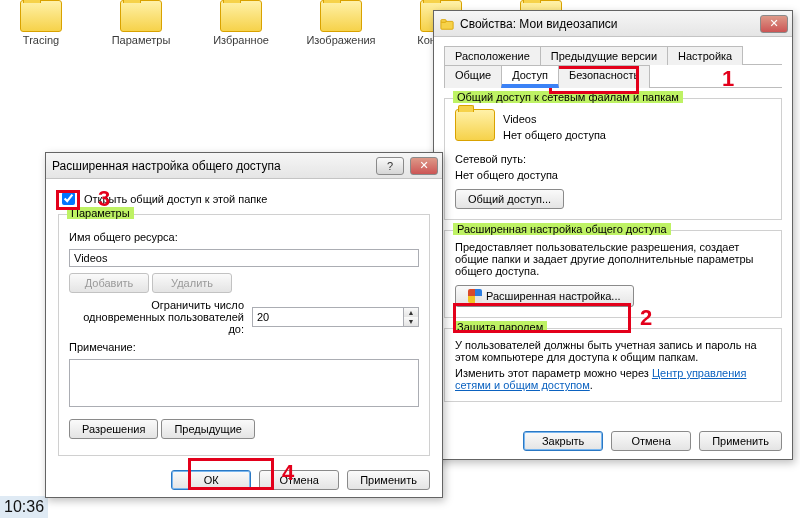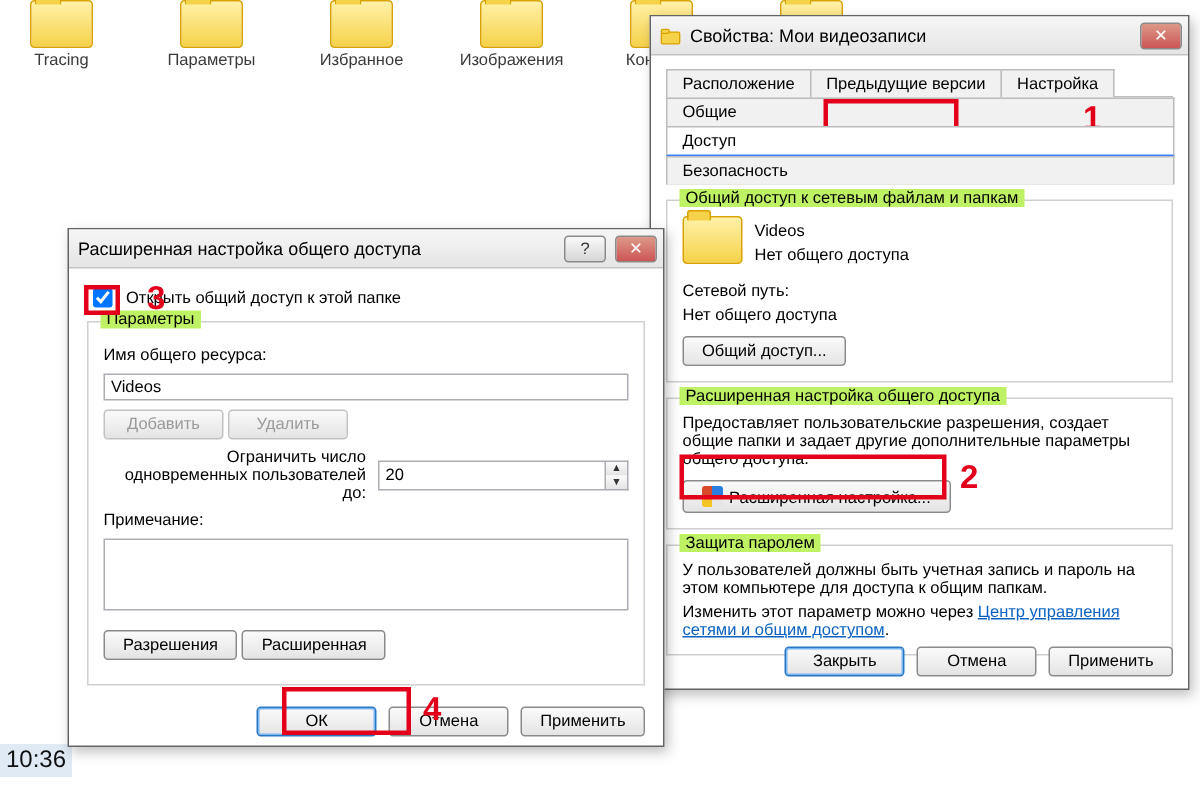--- a/index.html
+++ b/index.html
@@ -84,21 +84,21 @@
   .tabs-row { display:flex; border-bottom:1px solid #bcbcbc; }
   .tab {
     padding: 3px 10px;
     border: 1px solid #bcbcbc;
     border-bottom: none;
     background:#f1f1f1;
     margin-right:-1px;
     position:relative; top:1px;
     font-size:11px;
   }
-  .tab.active { background:#fff; border-bottom:1px solid #3b82f6; z-index:2;}
+  .tab.active { background:#fff; border-bottom:4px solid #3b82f6; z-index:2;}
   .group {
     border:1px solid #d0d0d0;
     margin-top:10px;
     padding: 10px 10px;
     position:relative;
   }
   .group > .legend {
     position:absolute; top:-8px; left:8px;
     background:#bef264; padding:0 4px; font-size:11px;
   }
@@ -207,21 +207,21 @@
       </svg>
     <div class="ttl">Свойства: Мои видеозаписи</div>
     <div class="wbtn close">✕</div>
   </div>
   <div class="content">
     <div class="tabs-row">
       <div class="tab">Расположение</div>
       <div class="tab">Предыдущие версии</div>
       <div class="tab">Настройка</div>
     </div>
-    <div class="tabs-row" style="margin-top:-1px;flex-direction:column;">
+    <div class="tabs-row" style="margin-top:-1px;">
       <div class="tab">Общие</div>
       <div class="tab active">Доступ</div>
       <div class="tab">Безопасность</div>
     </div>
 
     <div class="group">
       <span class="legend">Общий доступ к сетевым файлам и папкам</span>
       <div class="share-icon"></div>
       <div class="kv">Videos</div>
       <div class="kv">Нет общего доступа</div>
@@ -288,21 +288,21 @@
               <span>▼</span>
             </span>
         </span>
       </div>
 
       <div class="row">Примечание:</div>
       <textarea style=""></textarea>
 
       <div class="row" style="margin-top:10px;">
         <span class="btn">Разрешения</span>
-        <span class="btn">Расширенная</span>
+        <span class="btn">Предыдущие</span>
       </div>
     </div>
 
     <div class="foot">
       <span class="btn default">ОК</span>
       <span class="btn">Отмена</span>
       <span class="btn">Применить</span>
     </div>
   </div>
 </div>

